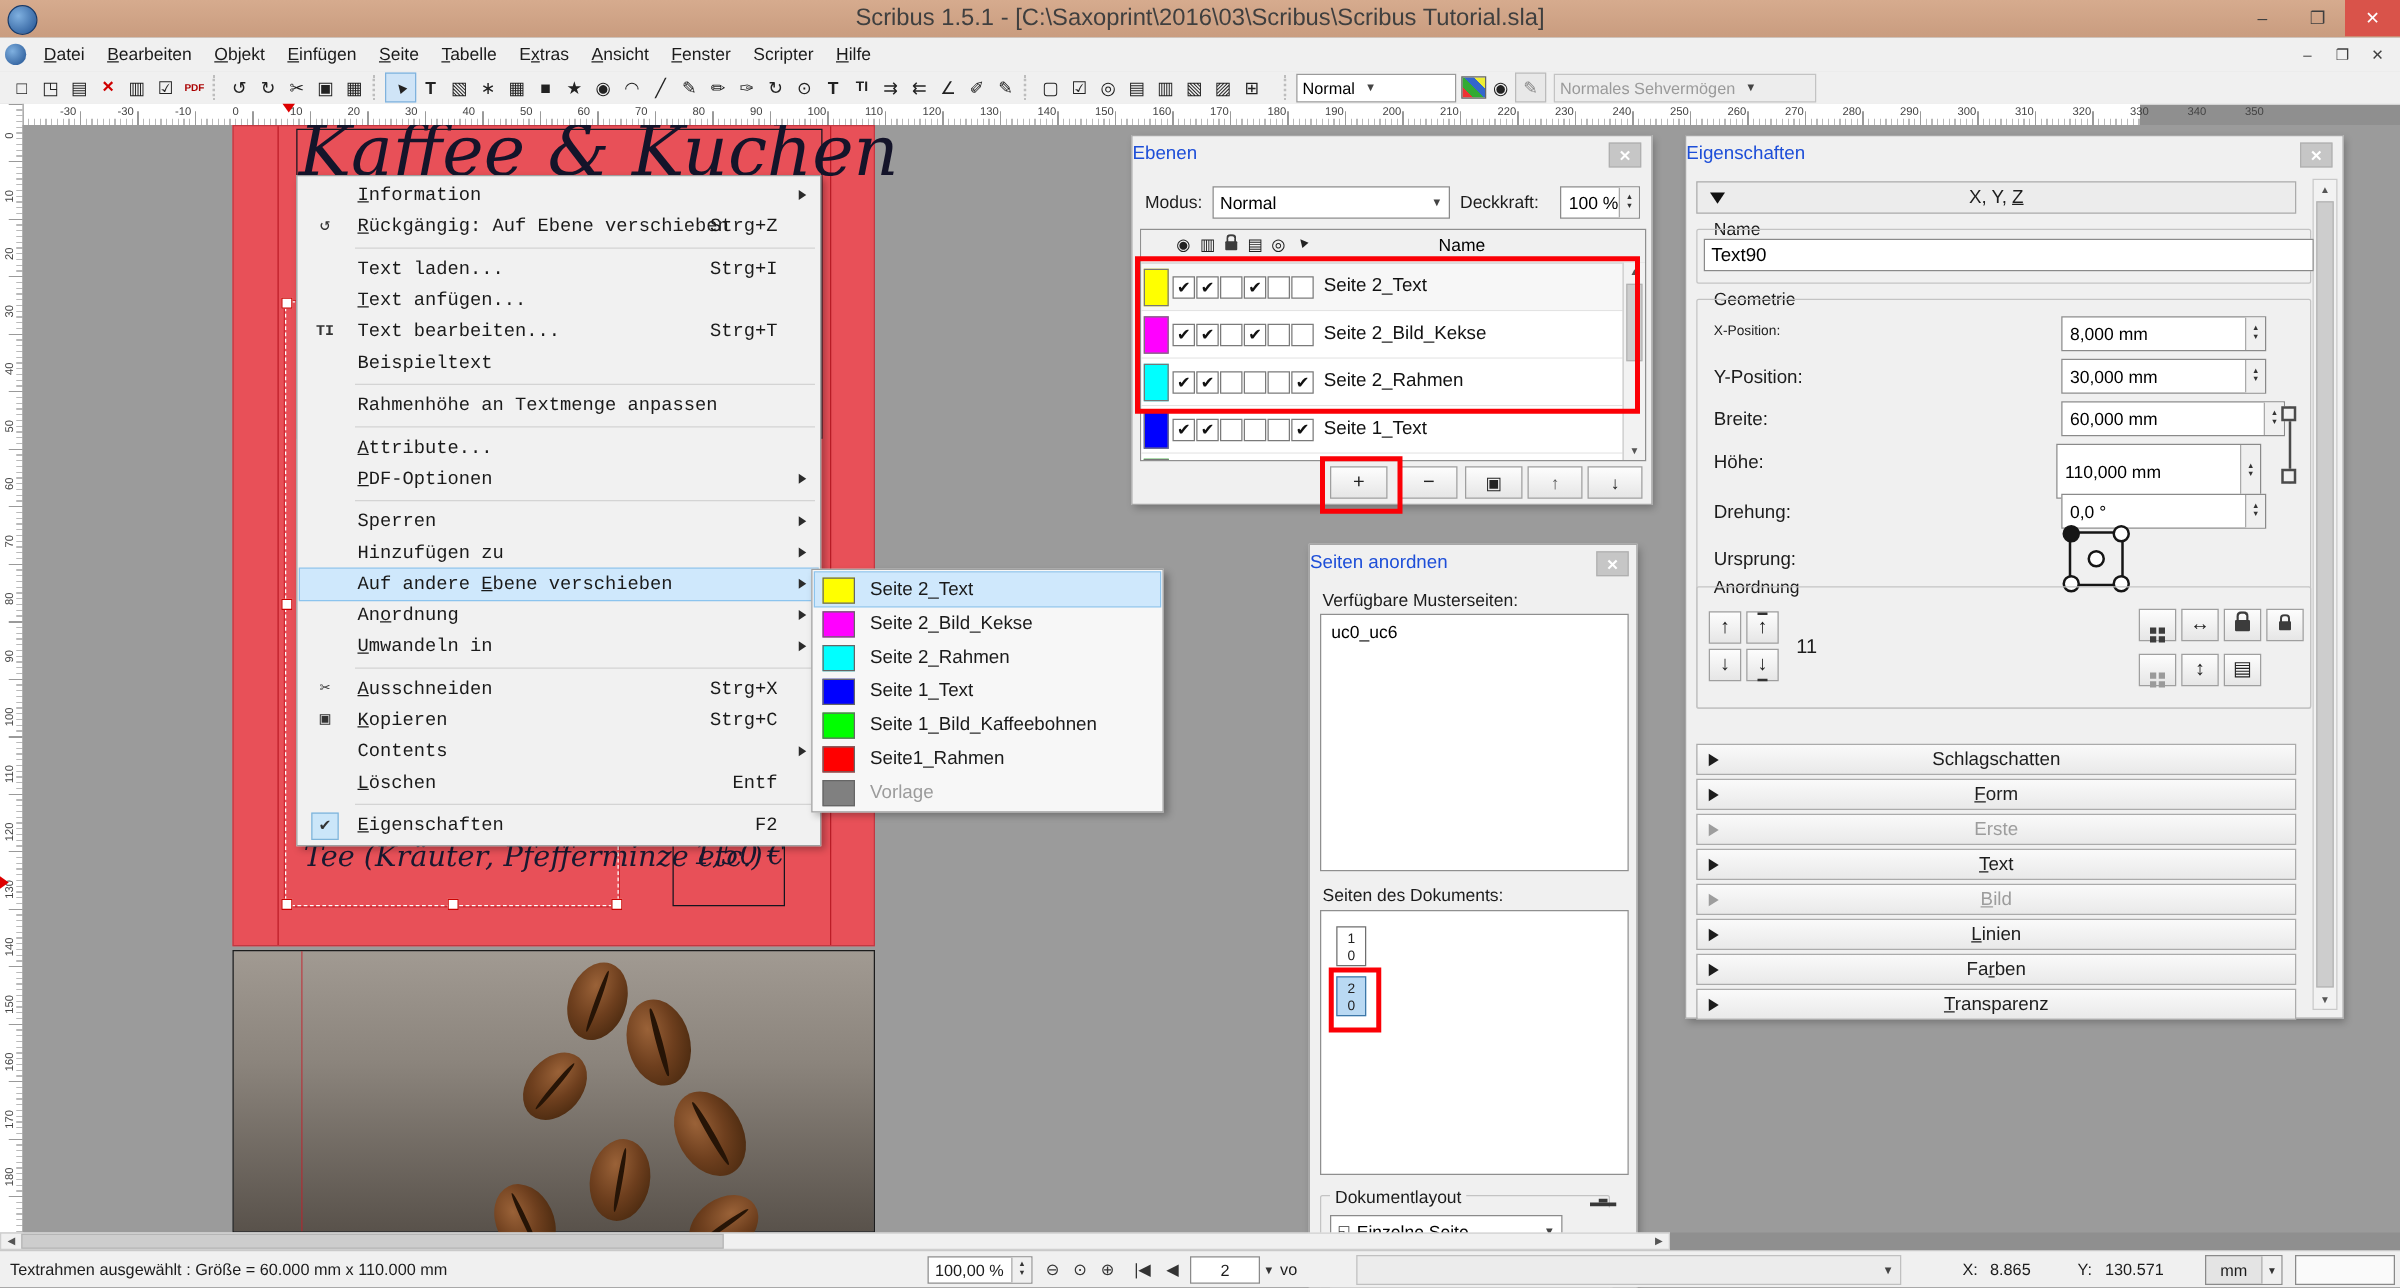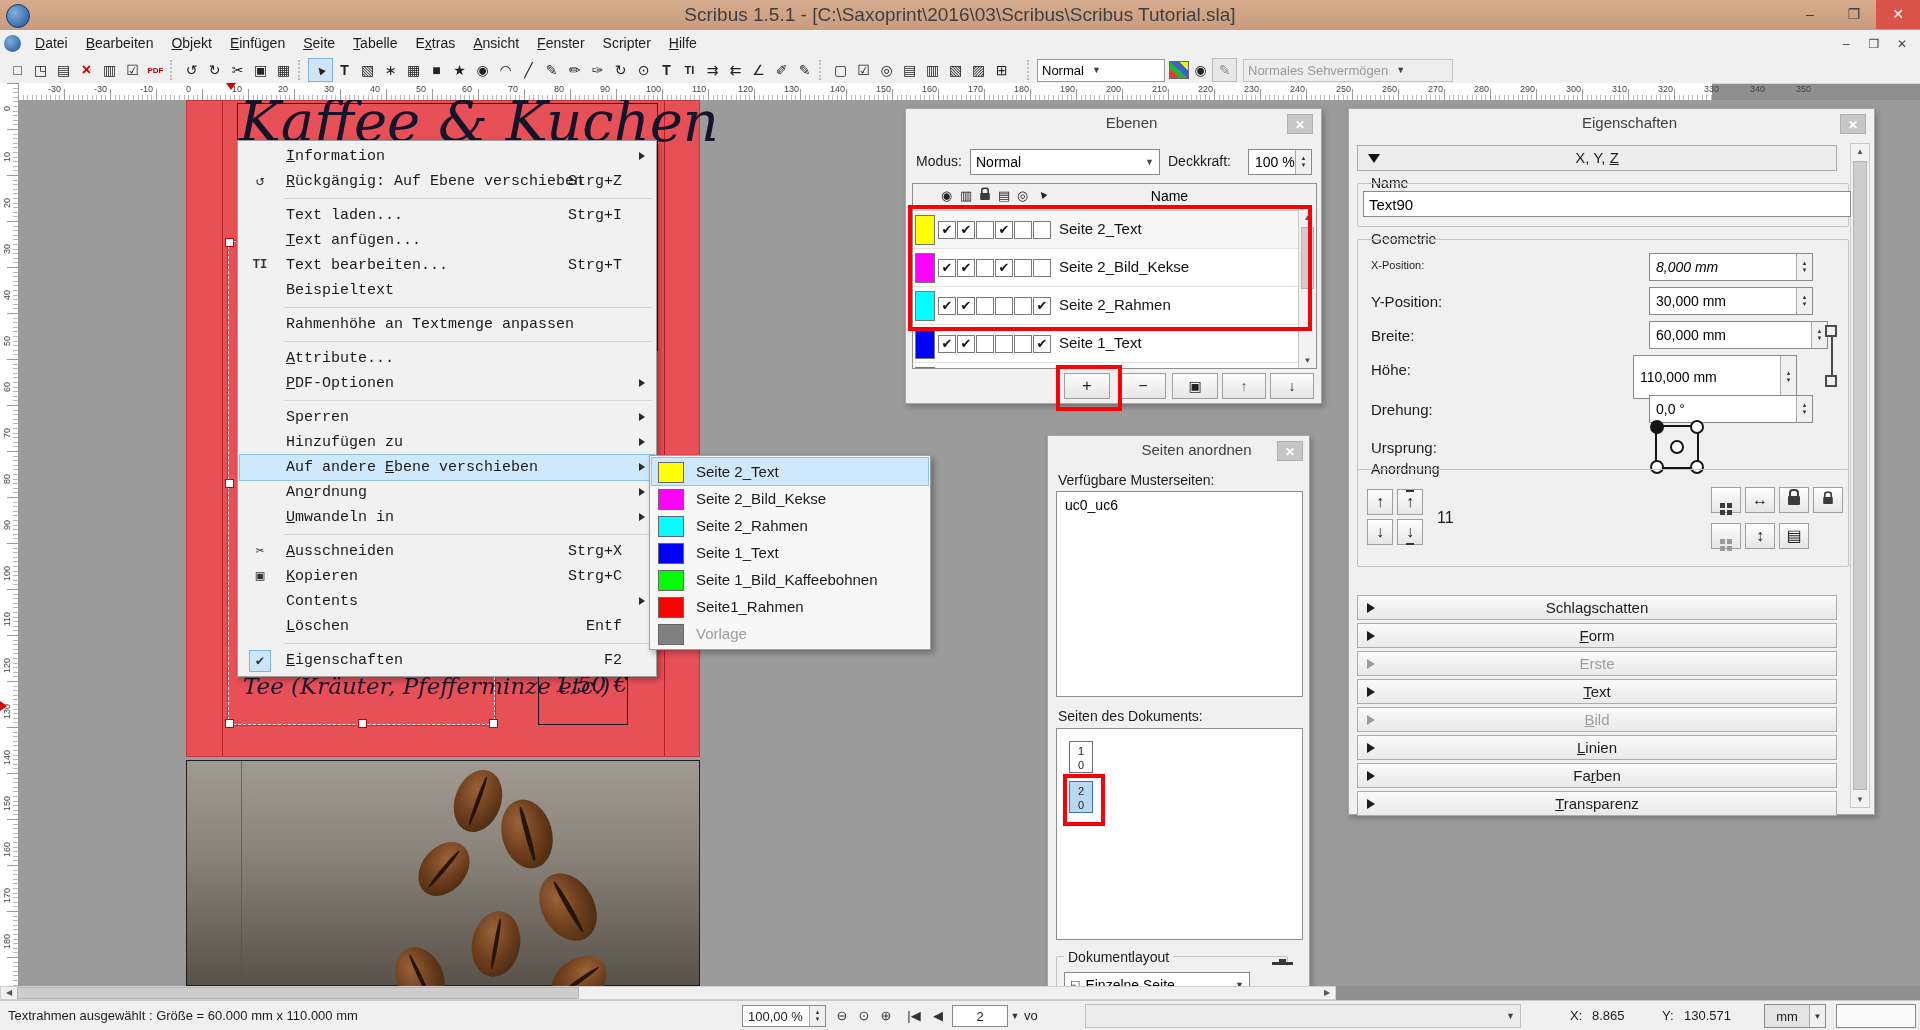--- a/index.html
+++ b/index.html
@@ -50,21 +50,21 @@
   #hscroll{left:0;top:986px;width:1336px;height:14px;background:#f0f0f0;border:1px solid #cfcfcf;box-sizing:border-box;display:flex;align-items:center;}
   .scrbtn{width:16px;height:12px;font-size:8px;text-align:center;line-height:12px;color:#555;}
   #hthumb{height:10px;width:560px;background:#cdcdcd;border:1px solid #b5b5b5;}
   #statusbar{left:0;top:1000px;width:1920px;height:30px;background:#f0f0f0;border-top:1px solid #c9c9c9;box-sizing:border-box;font-size:13px;color:#1c1c1c;}
   .sbtext{position:absolute;top:7px;}
   .sbfield{position:absolute;height:22px;border:1px solid #8a8a8a;background:#fff;box-sizing:border-box;display:flex;align-items:center;font-size:13px;}
   .spincol{width:15px;height:100%;border-left:1px solid #aaa;background:#f0f0f0;display:flex;flex-direction:column;align-items:center;justify-content:center;font-size:6px;color:#333;line-height:7px;}
   .sbbtn{position:absolute;top:5px;width:20px;height:20px;text-align:center;line-height:20px;font-size:13px;color:#333;}
   
   .panel{position:absolute;background:#f0f0f0;border:1px solid #a6a6a6;box-shadow:2px 3px 6px rgba(0,0,0,.25);box-sizing:border-box;}
-  .ptitle{height:28px;text-align:center;line-height:28px;font-size:15px;color:#404040;margin-left:36px;}
+  .ptitle{height:28px;text-align:left;line-height:28px;font-size:15px;color:#1d4ed8;}
   .pclose{position:absolute;width:26px;height:20px;background:#c6c6c6;color:#fff;font-size:12px;font-weight:bold;text-align:center;line-height:20px;border:1px solid #b0b0b0;box-sizing:border-box;}
   .plabel{position:absolute;font-size:14px;color:#1c1c1c;}
   .combo{position:absolute;border:1px solid #8a8a8a;background:#fff;font-size:14px;display:flex;align-items:center;padding:0 5px;box-sizing:border-box;}
   .combo .arr{margin-left:auto;font-size:9px;color:#444;}
   .combo.dis{background:#ececec;color:#9c9c9c;border-color:#c0c0c0;}
   .spinbox{position:absolute;border:1px solid #8a8a8a;background:#fff;font-size:14px;display:flex;align-items:center;box-sizing:border-box;}
   .spinbox .v{flex:1;padding-left:6px;}
   .listbox{position:absolute;background:#fff;border:1px solid #8f8f8f;box-sizing:border-box;font-size:14px;}
   .redbox{position:absolute;border:4px solid #fb0006;pointer-events:none;z-index:60;}
   .btn{position:absolute;background:linear-gradient(#fdfdfd,#e6e6e6);border:1px solid #9f9f9f;box-sizing:border-box;text-align:center;color:#222;}
@@ -489,21 +489,21 @@
   </div>
 
   <div class="gcap" style="left:18px;top:66px;">Name</div>
   <div class="gbox" style="left:8px;top:74px;width:490px;height:42px;"></div>
   <input class="ab" style="left: 14px; top: 82px; width: 476px; height: 24px; border: 1px solid rgb(138, 138, 138); font-size: 15px; font-family: &quot;Liberation Sans&quot;, sans-serif; padding: 0px 5px; box-sizing: content-box;" value="Text90">
 
   <div class="gcap" style="left:18px;top:122px;">Geometrie</div>
   <div class="gbox" style="left:8px;top:130px;width:490px;height:326px;"></div>
 
   <div class="plabel" style="left:22px;top:150px;font-size:11px;">X-Position:</div>
-  <div class="spinbox" style="left:300px;top:144px;width:164px;height:28px;font-style:italic;">
+  <div class="spinbox" style="left:300px;top:144px;width:164px;height:28px;">
       <span class="v">8,000 mm</span>
       <span class="spincol">
         <span>▲</span>
         <span>▼</span>
       </span>
     </div>
   <div class="plabel" style="left:22px;top:184px;font-size:15px;">Y-Position:</div>
   <div class="spinbox" style="left:300px;top:178px;width:164px;height:28px;">
       <span class="v">30,000 mm</span>
       <span class="spincol">
@@ -513,21 +513,21 @@
     </div>
   <div class="plabel" style="left:22px;top:218px;font-size:15px;">Breite:</div>
   <div class="spinbox" style="left:300px;top:212px;width:179px;height:28px;">
       <span class="v">60,000 mm</span>
       <span class="spincol">
         <span>▲</span>
         <span>▼</span>
       </span>
     </div>
   <div class="plabel" style="left:22px;top:252px;font-size:15px;">Höhe:</div>
-  <div class="spinbox" style="left:284px;top:246px;width:164px;height:44px;">
+  <div class="spinbox" style="left:296px;top:246px;width:164px;height:44px;">
       <span class="v">110,000 mm</span>
       <span class="spincol">
         <span>▲</span>
         <span>▼</span>
       </span>
     </div>
   <div class="chain" style="left:472px;top:216px;"></div>
   <div class="plabel" style="left:22px;top:292px;font-size:15px;">Drehung:</div>
   <div class="spinbox" style="left:300px;top:286px;width:164px;height:28px;">
       <span class="v">0,0 °</span>

